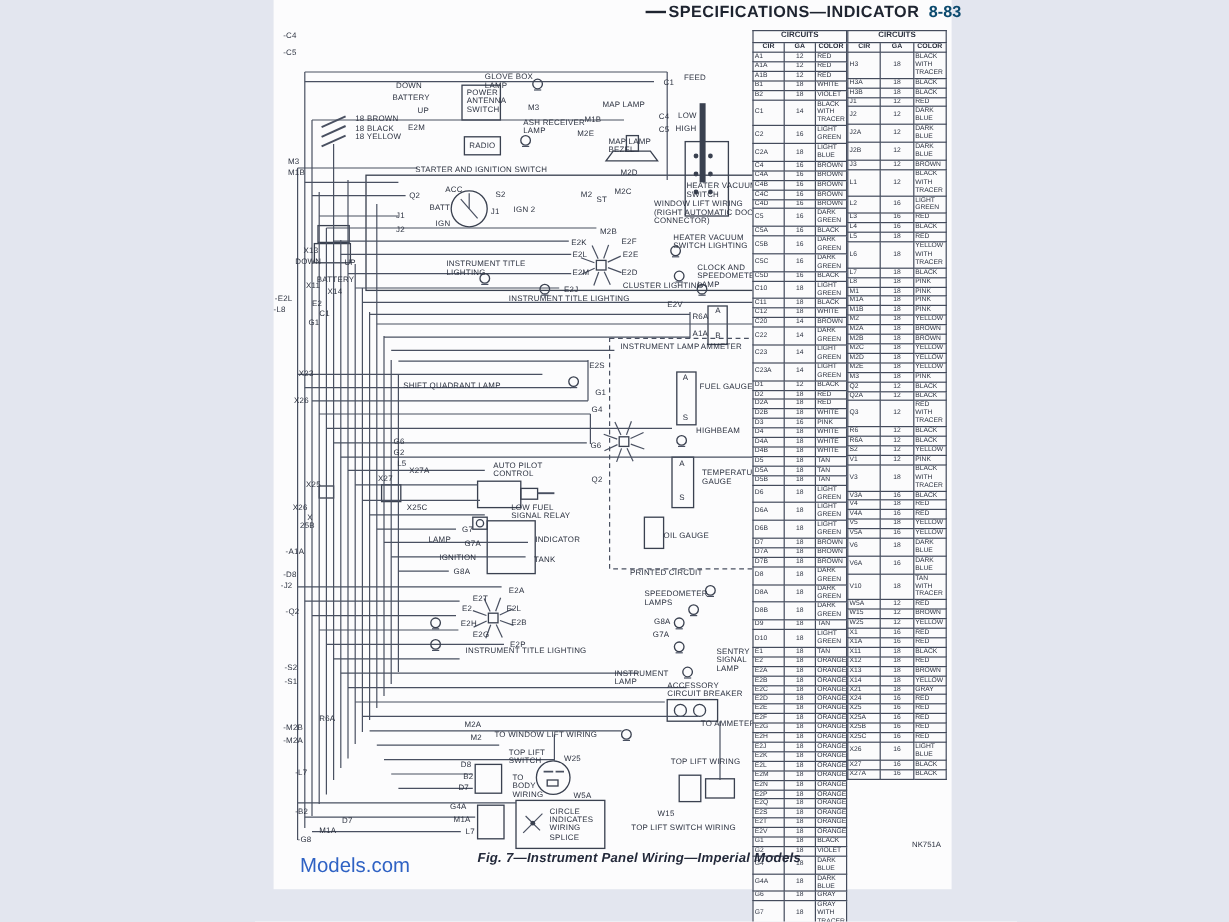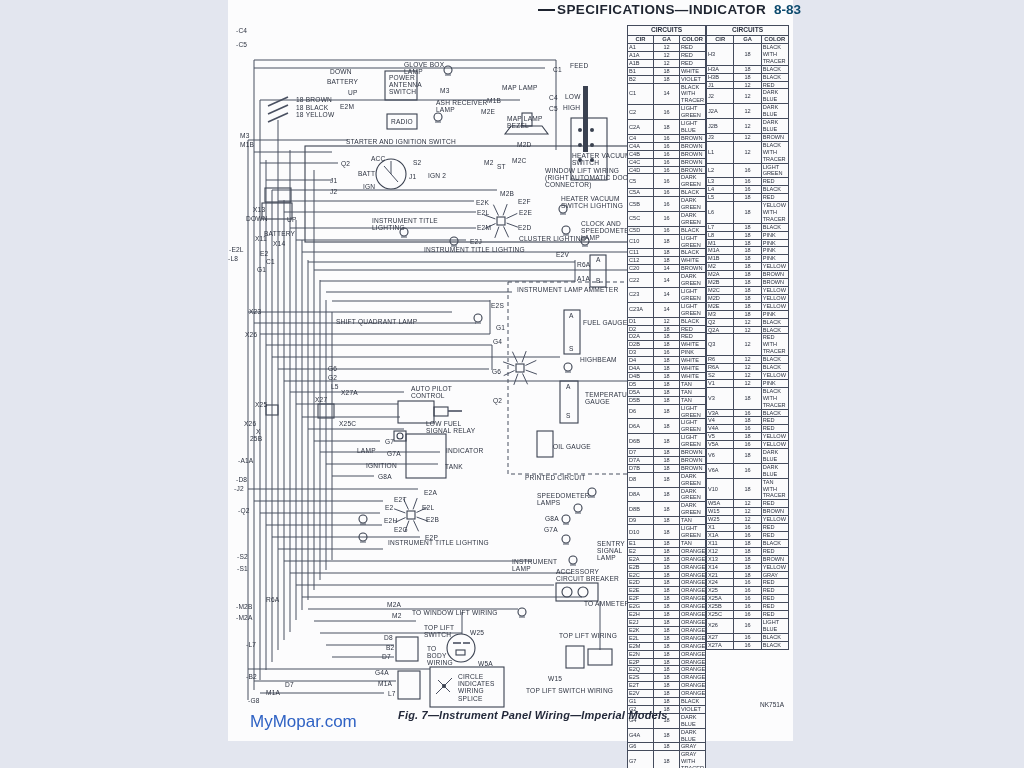--- a/index.html
+++ b/index.html
@@ -1118,14 +1118,14 @@
             <td>X27A</td>
             <td>16</td>
             <td class="col">BLACK</td>
           </tr>
         </tbody>
       </table>
     </div>
 </div>
 
 <div class="caption">Fig. 7—Instrument Panel Wiring—Imperial Models</div>
-<a class="watermark" href="#">MyMopar.com</a>
+<a class="watermark" href="#">Models.com</a>
 <div class="figcode">NK751A</div>
 
 </body></html>

